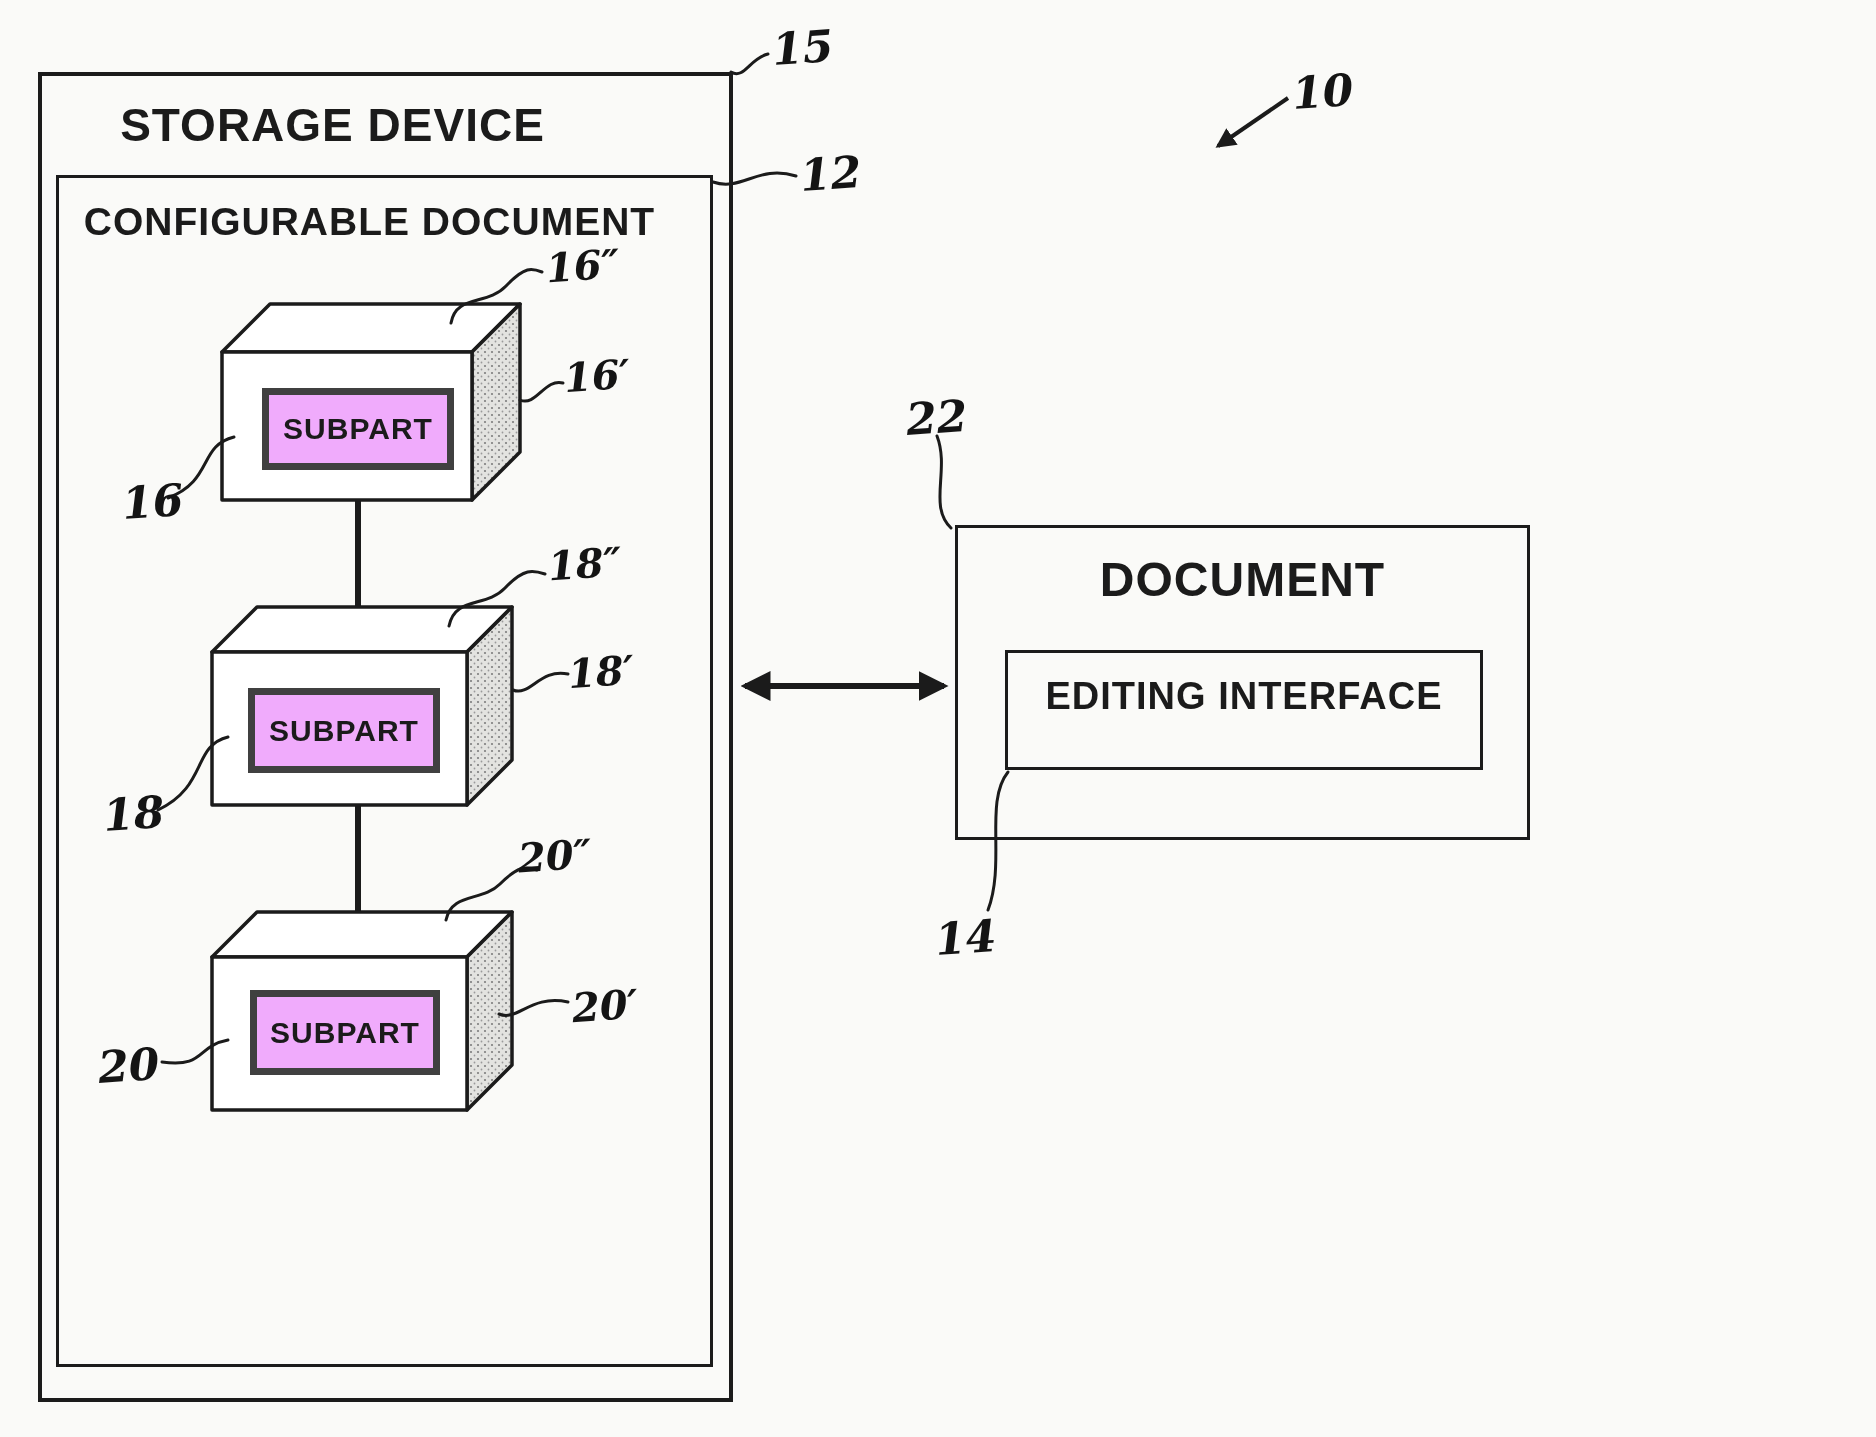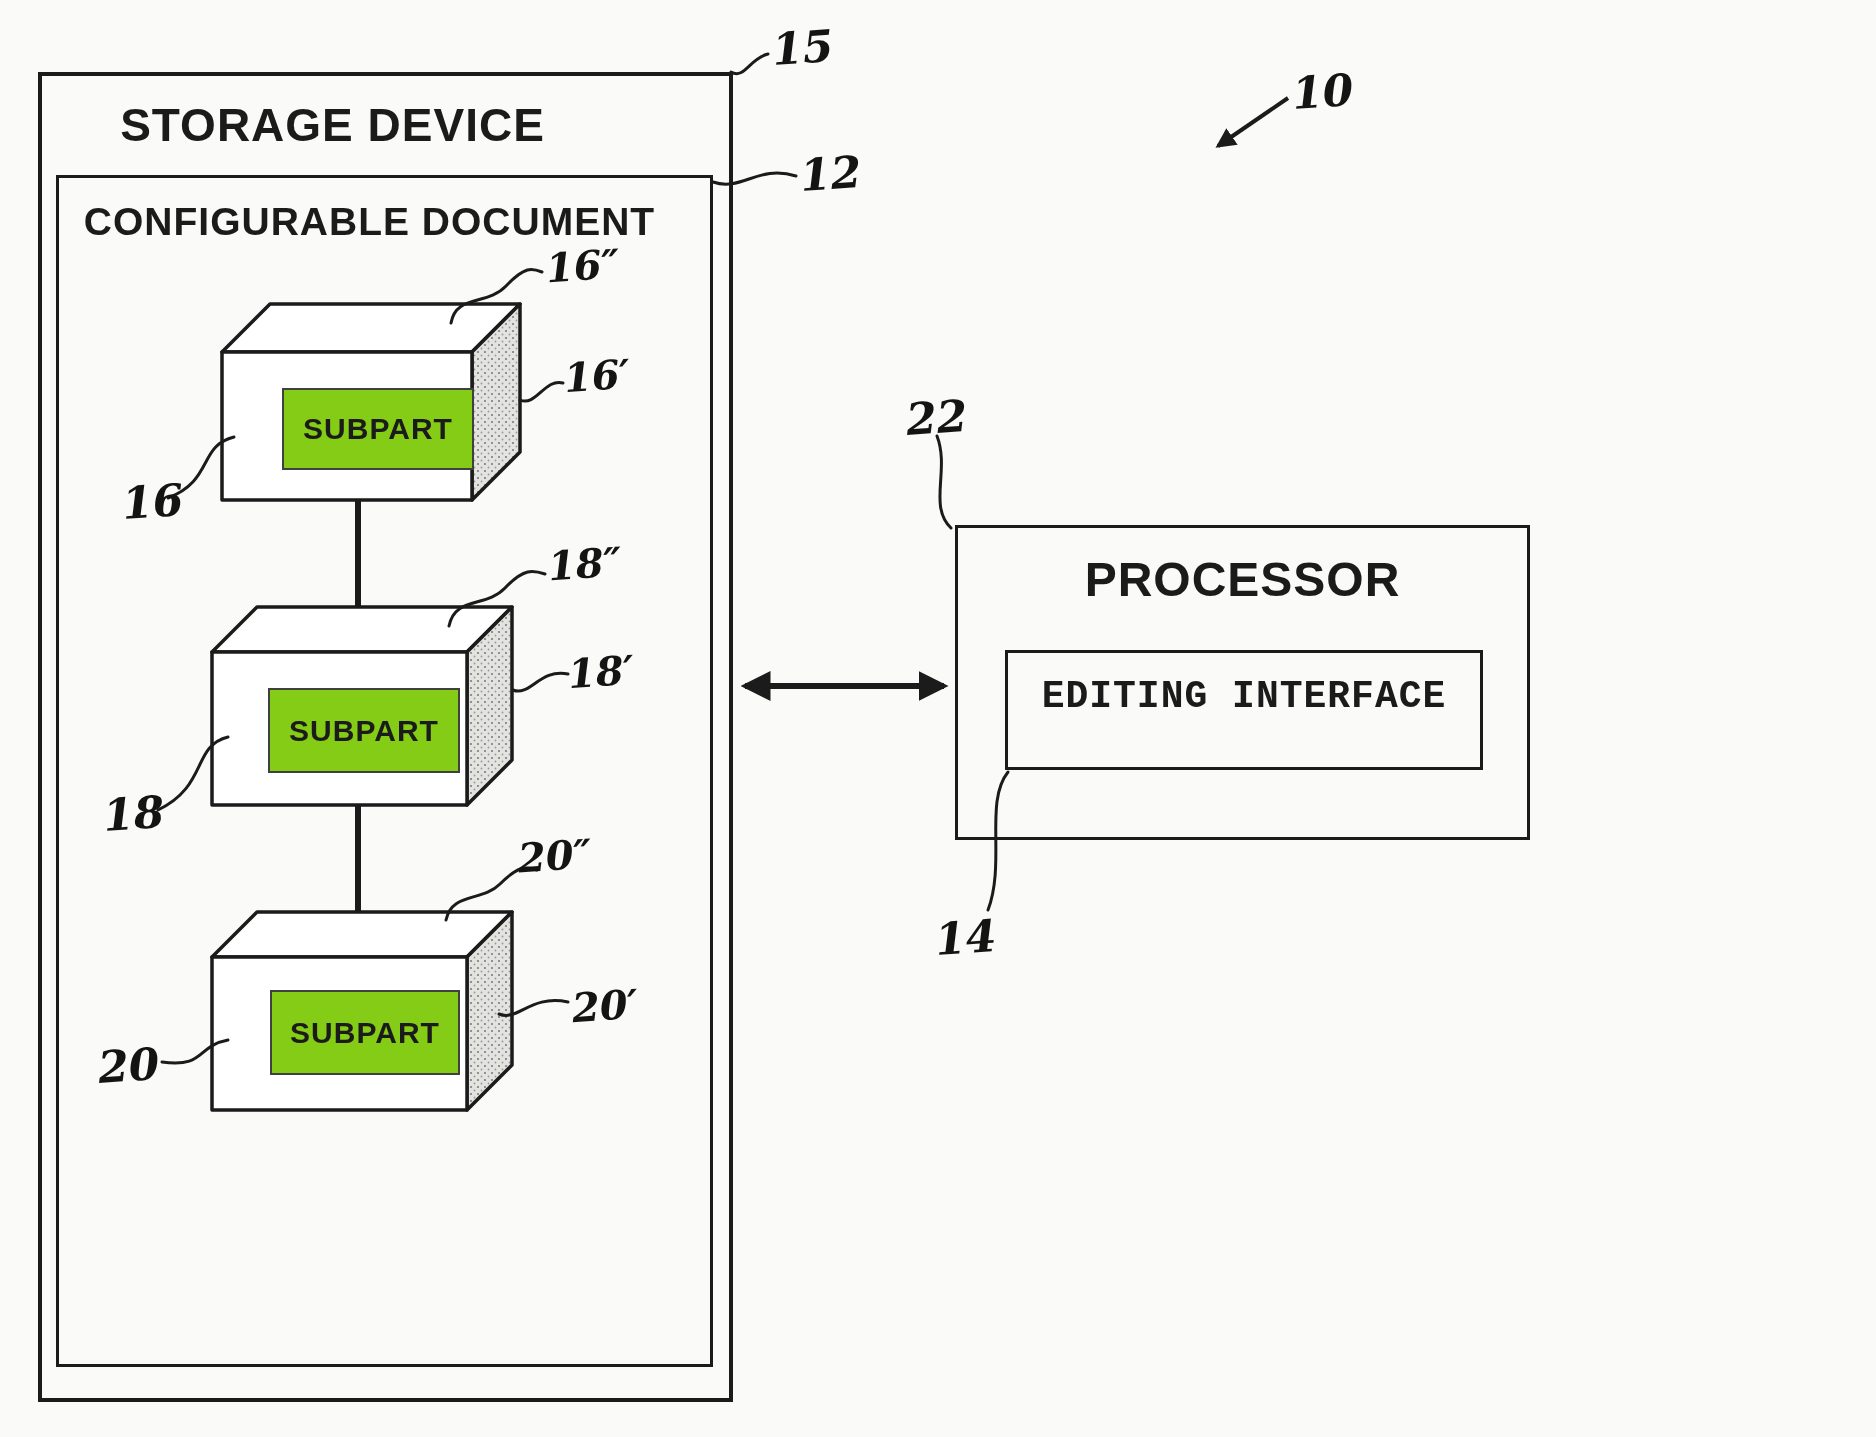--- a/index.html
+++ b/index.html
@@ -13,24 +13,24 @@
   }
   #linework { position:absolute; left:0; top:0; width:1876px; height:1437px; }
 
   .box { position:absolute; border:4px solid #1b1b1b; box-sizing:border-box; background:transparent; }
   .btitle {
     position:absolute; text-align:center;
     font-family:"Liberation Sans", sans-serif; font-weight:700; color:#1b1b1b;
     letter-spacing:1px; white-space:nowrap;
   }
   .subpart {
-    position:absolute; border:2px solid #404040; box-sizing:border-box;
+    position:absolute; border:7px solid #404040; box-sizing:border-box;
     display:flex; align-items:center; justify-content:center;
     font:600 30px "Liberation Sans", sans-serif; letter-spacing:1px;
-    background:#84cc16; color:#1b1b1b;margin-left:20px;
+    background:#f0abfc; color:#1b1b1b;
   }
   .ref {
     position:absolute;
     font-family:"DejaVu Serif", serif; font-style:italic; font-weight:600;
     font-size:44px; color:#141414; white-space:nowrap;
     transform:rotate(-4deg);
   }
   .ref.small { font-size:40px; }
   .center-label {
     position:absolute; display:flex; align-items:center; justify-content:center;
@@ -103,24 +103,24 @@
   <div class="btitle" style="left:38px; top:98px; width:589px; font-size:46px;">STORAGE DEVICE</div>
 
   <div class="box" style="left:56px; top:175px; width:657px; height:1192px; border-width:3px;"></div>
   <div class="btitle" style="left:56px; top:200px; width:627px; font-size:39px;">CONFIGURABLE DOCUMENT</div>
 
   <div class="subpart" style="left:262px; top:388px; width:192px; height:82px;">SUBPART</div>
   <div class="subpart" style="left:248px; top:688px; width:192px; height:85px;">SUBPART</div>
   <div class="subpart" style="left:250px; top:990px; width:190px; height:85px;">SUBPART</div>
 
   <div class="box" style="left:955px; top:525px; width:575px; height:315px; border-width:3px;"></div>
-  <div class="btitle" style="left:955px; top:552px; width:575px; font-size:48px;">PROCESSOR</div>
+  <div class="btitle" style="left:955px; top:552px; width:575px; font-size:48px;">DOCUMENT</div>
 
   <div class="box" style="left:1005px; top:650px; width:478px; height:120px; border-width:3px;"></div>
-  <div class="center-label" style="left:1005px; top:650px; width:478px; height:93px; font-size:38px;font-family:Liberation Mono, monospace;">EDITING INTERFACE</div>
+  <div class="center-label" style="left:1005px; top:650px; width:478px; height:93px; font-size:38px;">EDITING INTERFACE</div>
 
   <span class="ref" style="left:772px; top:22px;">15</span>
   <span class="ref" style="left:800px; top:148px;">12</span>
   <span class="ref" style="left:1292px; top:66px;">10</span>
 
   <span class="ref small" style="left:546px; top:242px;">16″</span>
   <span class="ref small" style="left:564px; top:352px;">16′</span>
   <span class="ref" style="left:122px; top:476px;">16</span>
 
   <span class="ref small" style="left:548px; top:540px;">18″</span>

